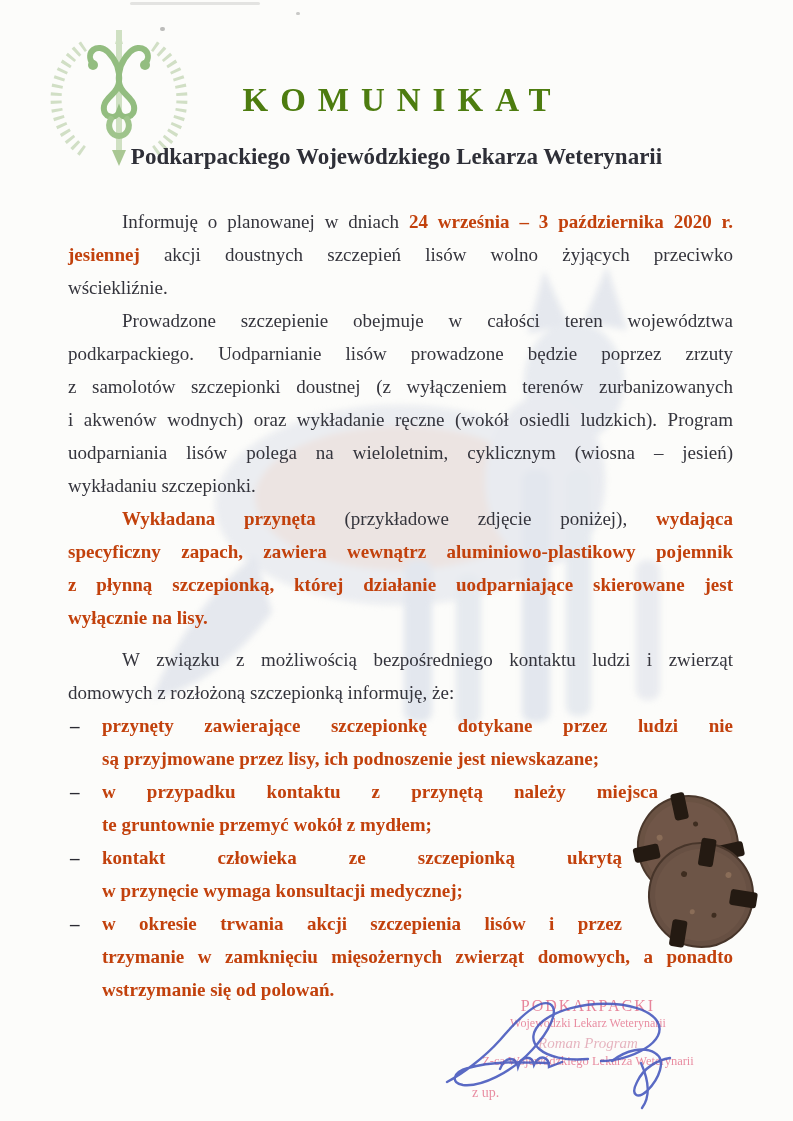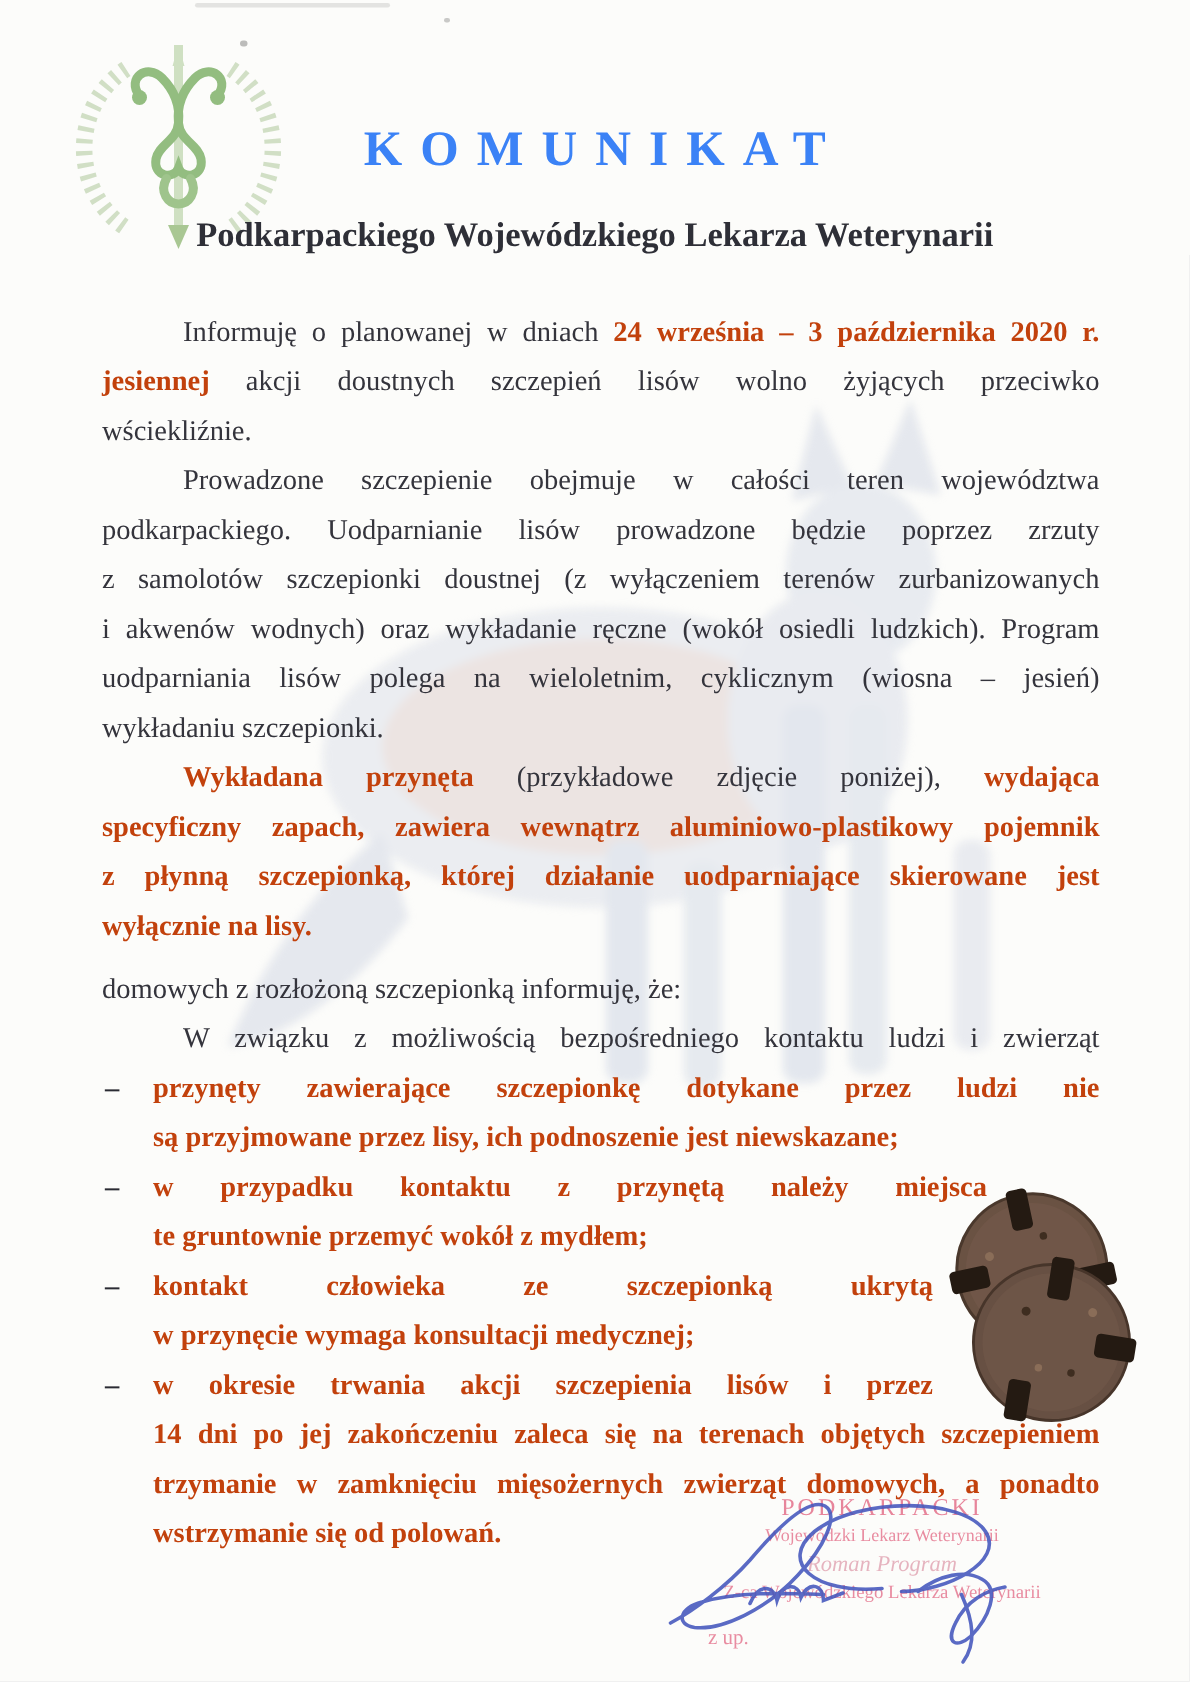--- a/index.html
+++ b/index.html
@@ -1,21 +1,21 @@
 <!DOCTYPE html>
 <html><head>
 <meta charset="utf-8">
 <style>
   html,body{margin:0;padding:0;background:#e8e8e8;}
   .page{position:relative;width:793px;height:1121px;background:#fcfcfa;overflow:hidden;
         font-family:"Liberation Serif",serif;color:#34343c;margin:0 auto;}
   .speck{position:absolute;background:#d8d8d6;border-radius:2px;}
   .logo{position:absolute;left:46px;top:24px;}
   .title{position:absolute;top:82px;left:0;width:100%;text-align:center;
-         font-size:33px;font-weight:700;letter-spacing:12px;text-indent:12px;color:#3b82f6;}
+         font-size:33px;font-weight:700;letter-spacing:12px;text-indent:12px;color:#4d7c0f;}
   .subtitle{position:absolute;top:144px;left:0;width:100%;text-align:center;
             font-size:23px;font-weight:700;color:#2e2f37;}
   .watermark{position:absolute;left:0;top:0;filter:blur(3px);}
   .body{position:absolute;left:68px;top:205px;width:665px;}
   .line{line-height:33px;font-size:19px;}
   .just{text-align:justify;text-align-last:justify;}
   .indent{text-indent:54px;}
   .b{font-weight:700;color:#c2410c;}
   .block.space{margin-top:9px;}
   .line.bl{position:relative;padding-left:34px;box-sizing:border-box;}
@@ -85,38 +85,37 @@
         <div class="line just"><span>uodparniania lisów polega na wieloletnim, cyklicznym (wiosna – jesień)</span></div>
         <div class="line"><span>wykładaniu szczepionki.</span></div>
       </div>
       <div class="block">
         <div class="line just indent"><span class="b">Wykładana przynęta </span><span>(przykładowe zdjęcie poniżej), </span><span class="b">wydająca</span></div>
         <div class="line just"><span class="b">specyficzny zapach, zawiera wewnątrz aluminiowo-plastikowy pojemnik</span></div>
         <div class="line just"><span class="b">z płynną szczepionką, której działanie uodparniające skierowane jest</span></div>
         <div class="line"><span class="b">wyłącznie na lisy.</span></div>
       </div>
       <div class="block space">
+        <div class="line just indent"><span>W związku z możliwością bezpośredniego kontaktu ludzi i zwierząt</span></div>
         <div class="line"><span>domowych z rozłożoną szczepionką informuję, że:</span></div>
-        <div class="line just indent"><span>W związku z możliwością bezpośredniego kontaktu ludzi i zwierząt</span></div>
       </div>
       <div class="block">
         <div class="line just bl"><span class="dash">–</span><span class="b">przynęty zawierające szczepionkę dotykane przez ludzi nie</span></div>
         <div class="line bl"><span class="b">są przyjmowane przez lisy, ich podnoszenie jest niewskazane;</span></div>
       </div>
       <div class="block">
         <div class="line just bl" style="width: 590px;"><span class="dash">–</span><span class="b">w przypadku kontaktu z przynętą należy miejsca</span></div>
         <div class="line bl"><span class="b">te gruntownie przemyć wokół z mydłem;</span></div>
       </div>
       <div class="block">
         <div class="line just bl" style="width: 554px;"><span class="dash">–</span><span class="b">kontakt człowieka ze szczepionką ukrytą</span></div>
         <div class="line bl"><span class="b">w przynęcie wymaga konsultacji medycznej;</span></div>
       </div>
       <div class="block">
         <div class="line just bl" style="width: 554px;"><span class="dash">–</span><span class="b">w okresie trwania akcji szczepienia lisów i przez</span></div>
-        <div class="line just bl"><span class="b">14 dni po jej zakończeniu zaleca się na terenach objętych szczepieniem</span></div>
         <div class="line just bl"><span class="b">trzymanie w zamknięciu mięsożernych zwierząt domowych, a ponadto</span></div>
         <div class="line bl"><span class="b">wstrzymanie się od polowań.</span></div>
       </div>
     </div>
 
   <svg class="bait" width="160" height="170" viewBox="0 0 160 170">
     <g transform="translate(66,64) rotate(-12)">
       <circle r="50" fill="#6a5243" stroke="#4a382c" stroke-width="2"></circle>
       <circle r="44" fill="#74594a" opacity="0.7"></circle>
       <rect x="-7" y="-54" width="14" height="27" rx="3" fill="#241a12"></rect>

